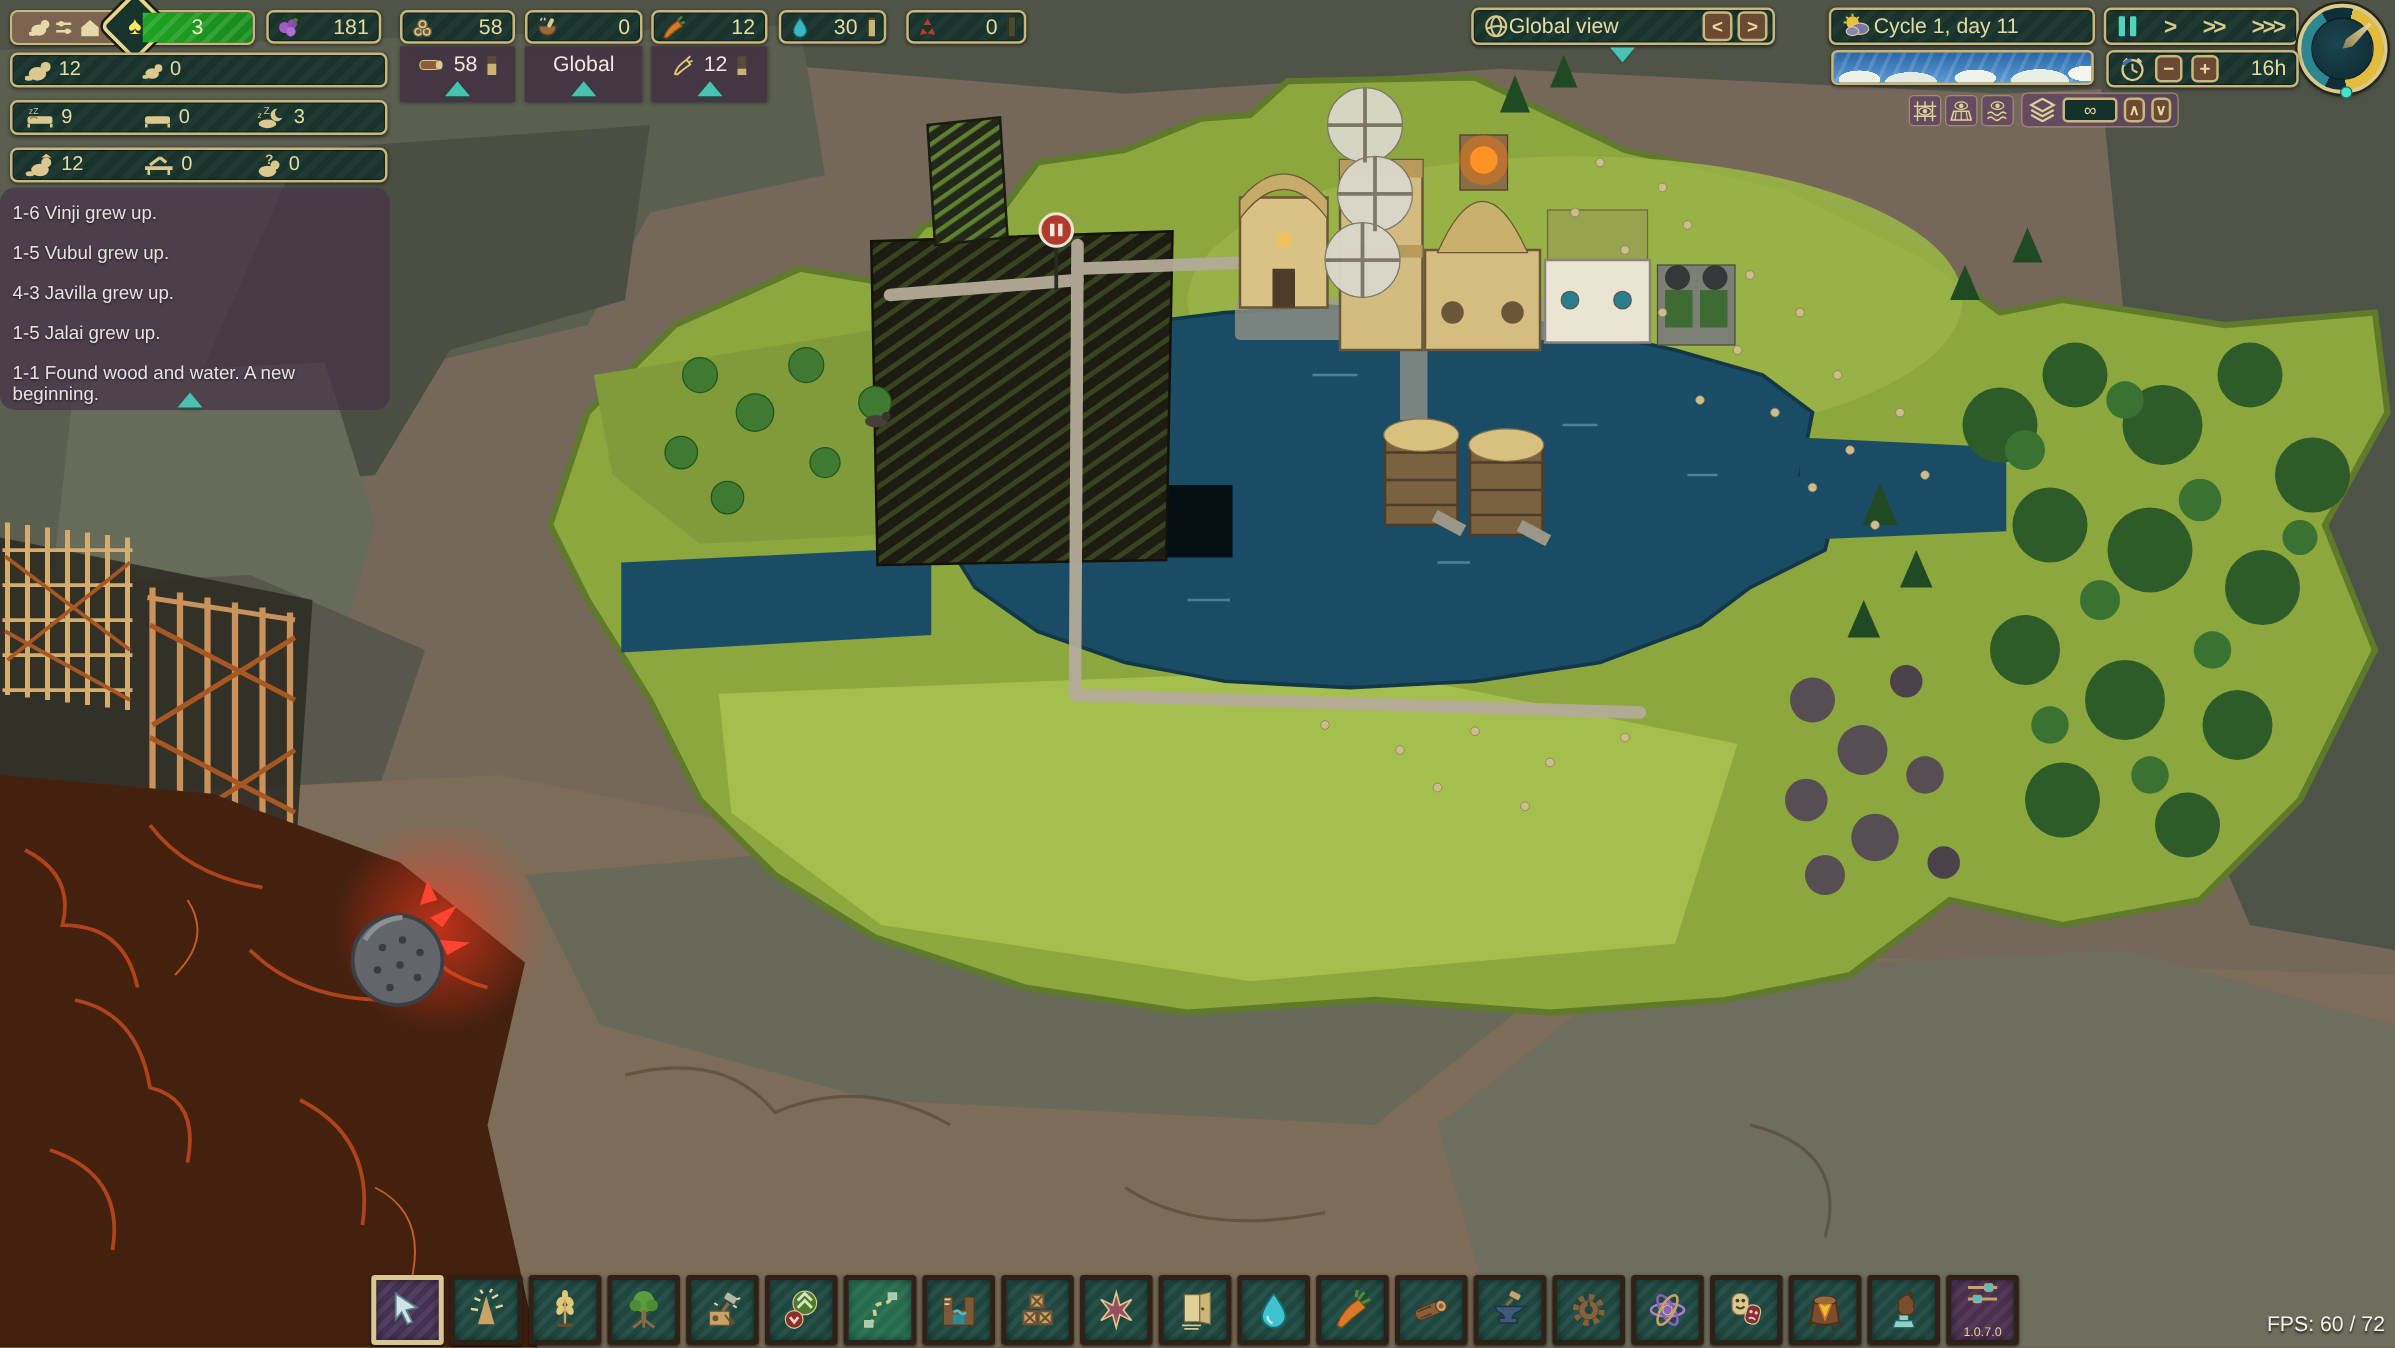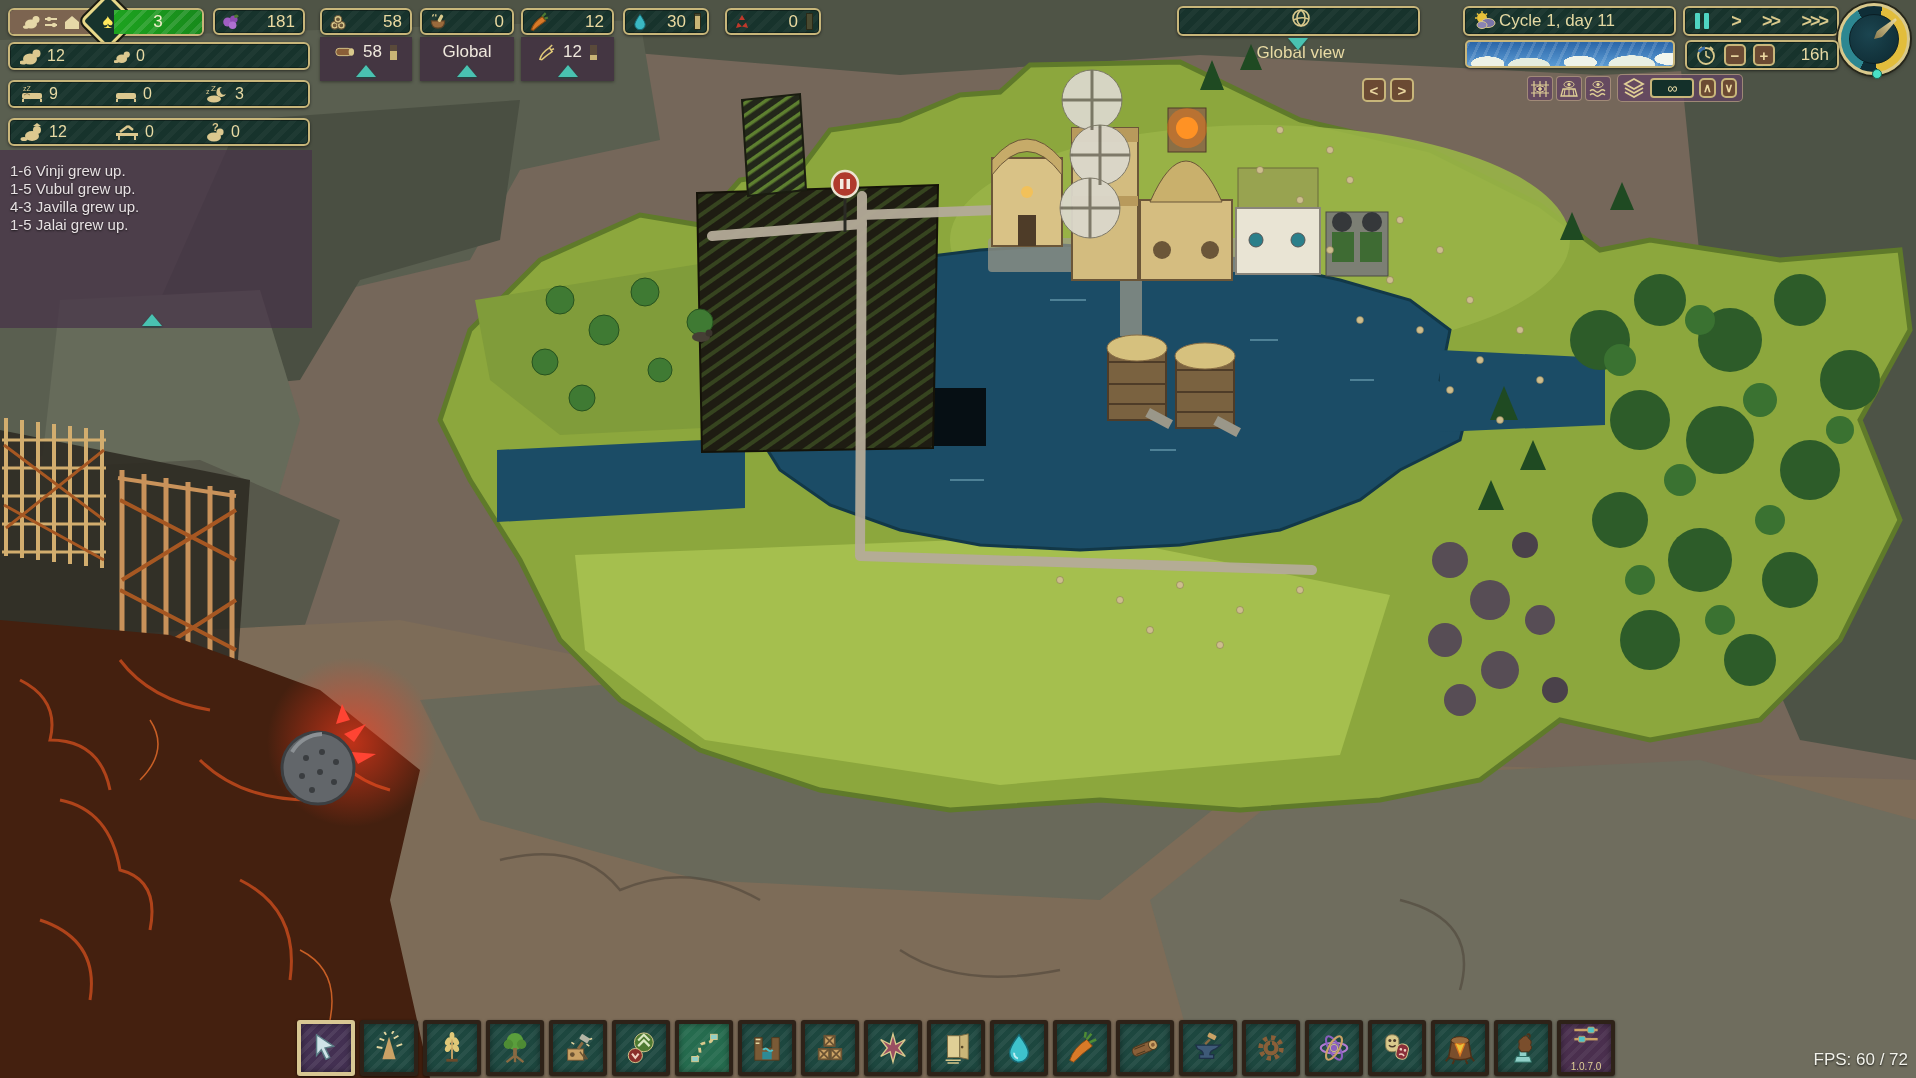--- a/index.html
+++ b/index.html
@@ -45,25 +45,25 @@
   #wellbeing-diamond span { transform:rotate(-45deg); color:#ffe95e; font-size:20px; }
 
   
   .poprow { left:8px; width:302px; height:28px; padding:0 10px; gap:6px; }
   .poprow .cell { display:flex; align-items:center; gap:5px; }
   .poprow .c2 { position:absolute; left:104px; } .poprow .c3 { position:absolute; left:194px; }
 
   
   #event-log { position:absolute; left:0; top:150px; width:312px; height:178px;
     background:rgba(70,50,72,.72); color:#e7e1e3; font-size:15px; padding:12px 10px 4px 10px;
-    display:flex; flex-direction:column; gap:1px; text-shadow:0 1px 2px rgba(0,0,0,.65); }
+    display:flex; flex-direction:column; gap:15px; text-shadow:0 1px 2px rgba(0,0,0,.65);border-radius:12px; }
   #event-log .collapse { position:absolute; left:142px; bottom:2px; }
 
   
-  #global-view { left:1177px; top:6px; width:243px; height:30px; padding:0 4px 0 8px; gap:15px;flex-direction:column; }
+  #global-view { left:1177px; top:6px; width:243px; height:30px; padding:0 4px 0 8px; gap:0; }
   .sqbtn { width:24px; height:24px; background:#6b4a33; border:2px solid #c8b67a; border-radius:5px;
     color:#ecd9a2; font-size:15px; font-weight:bold; display:flex; align-items:center;
     justify-content:center; line-height:1; }
   #gv-tri { position:absolute; left:1288px; top:38px; }
   #cycle-panel { left:1463px; top:6px; width:213px; height:30px; padding:0 8px; }
   #cycle-panel .lbl { flex:1; font-size:17px; color:#e4d9a2; }
   #speed-panel { left:1683px; top:6px; width:156px; height:30px; padding:0 10px; gap:14px; justify-content:space-between;}
   .pausebars { display:flex; gap:4px; } .pausebars i { width:5px; height:16px; background:#4fd4c2; border-radius:1px;}
   .speed-g { color:#d9c98c; font-size:18px; font-weight:bold; letter-spacing:-2px; }
   #weather-bar { position:absolute; left:1465px; top:40px; width:210px; height:28px;
@@ -585,20 +585,21 @@
   </span>
         <span>0</span>
       </span>
 </div>
 
 <div id="event-log">
   <div>1-6 Vinji grew up.</div>
   <div>1-5 Vubul grew up.</div>
   <div>4-3 Javilla grew up.</div>
   <div>1-5 Jalai grew up.</div>
+  <div>1-1 Found wood and water. A new beginning.</div>
   <div class="collapse tri-up"></div>
 </div>
 
 <div class="panel" id="global-view">
   <span class="icon">
     <svg width="20" height="20" viewBox="0 0 20 20" fill="none" stroke="#d9c98c" stroke-width="1.6">
       <circle cx="10" cy="10" r="8"></circle>
           <path d="M10,2 a10,10 0 0 0 0,16 M10,2 a10,10 0 0 1 0,16 M2.5,12 q7.5,-4 15,-1"></path>
         </svg>
   </span>

